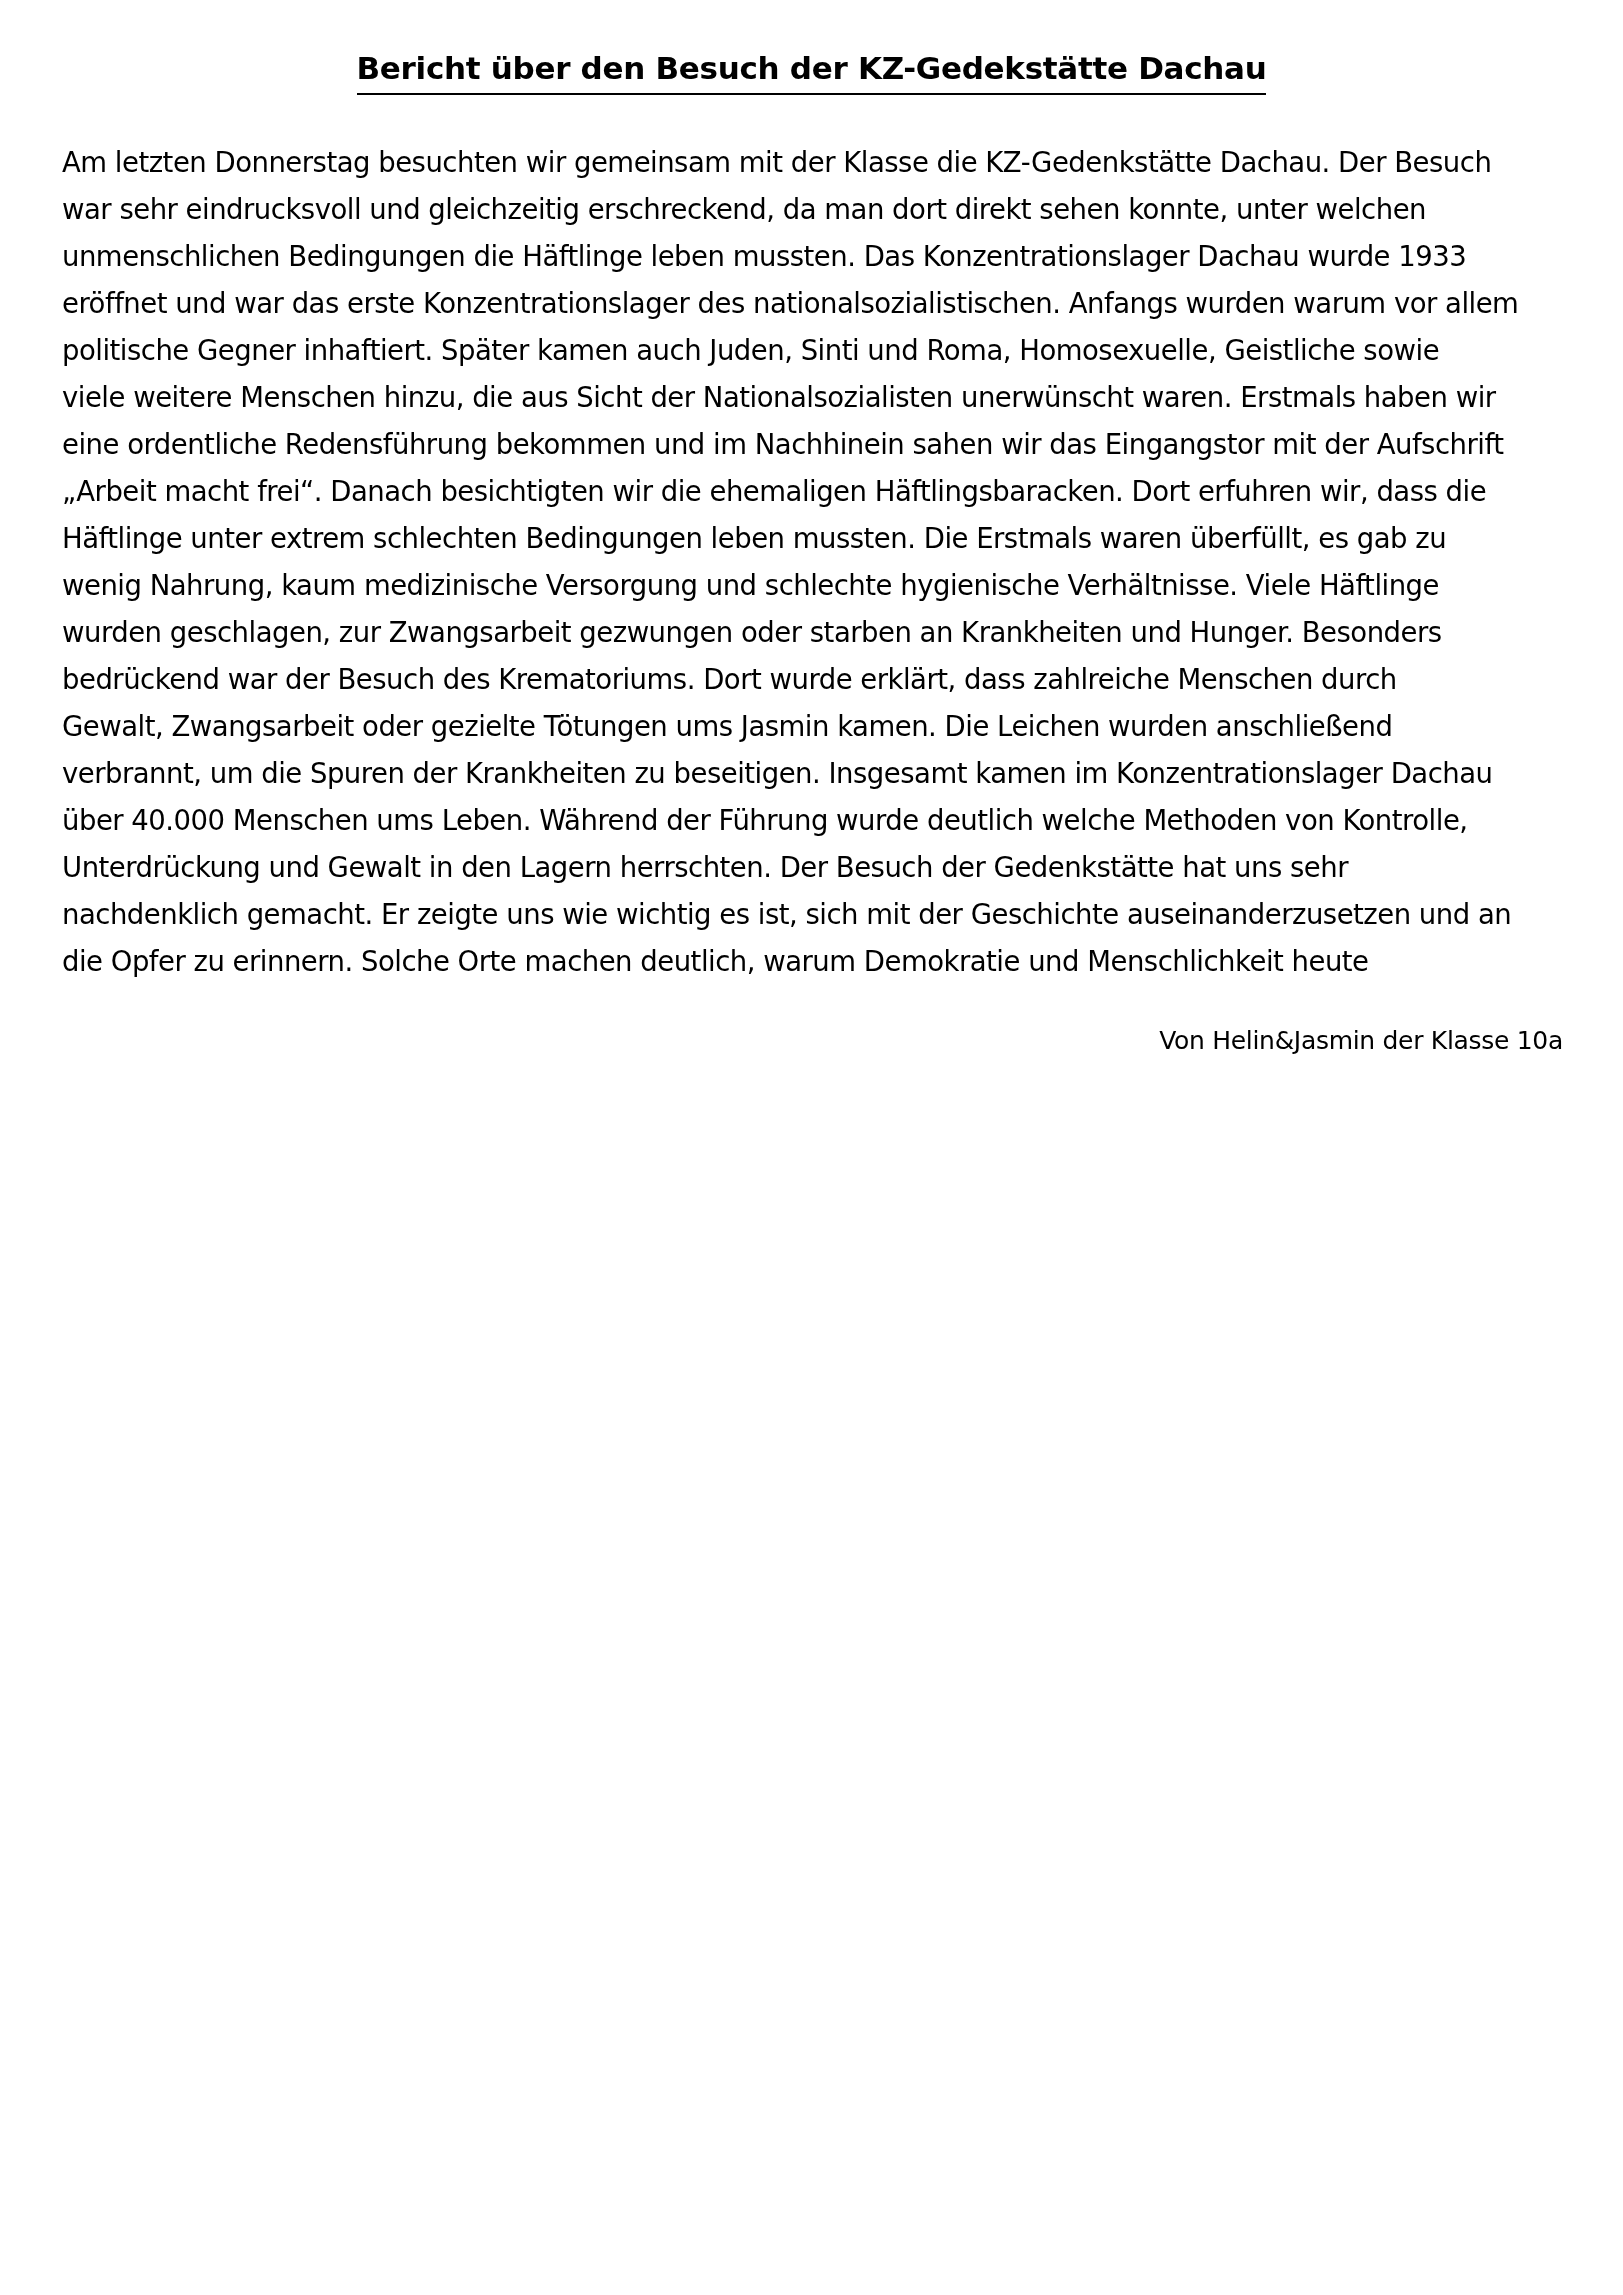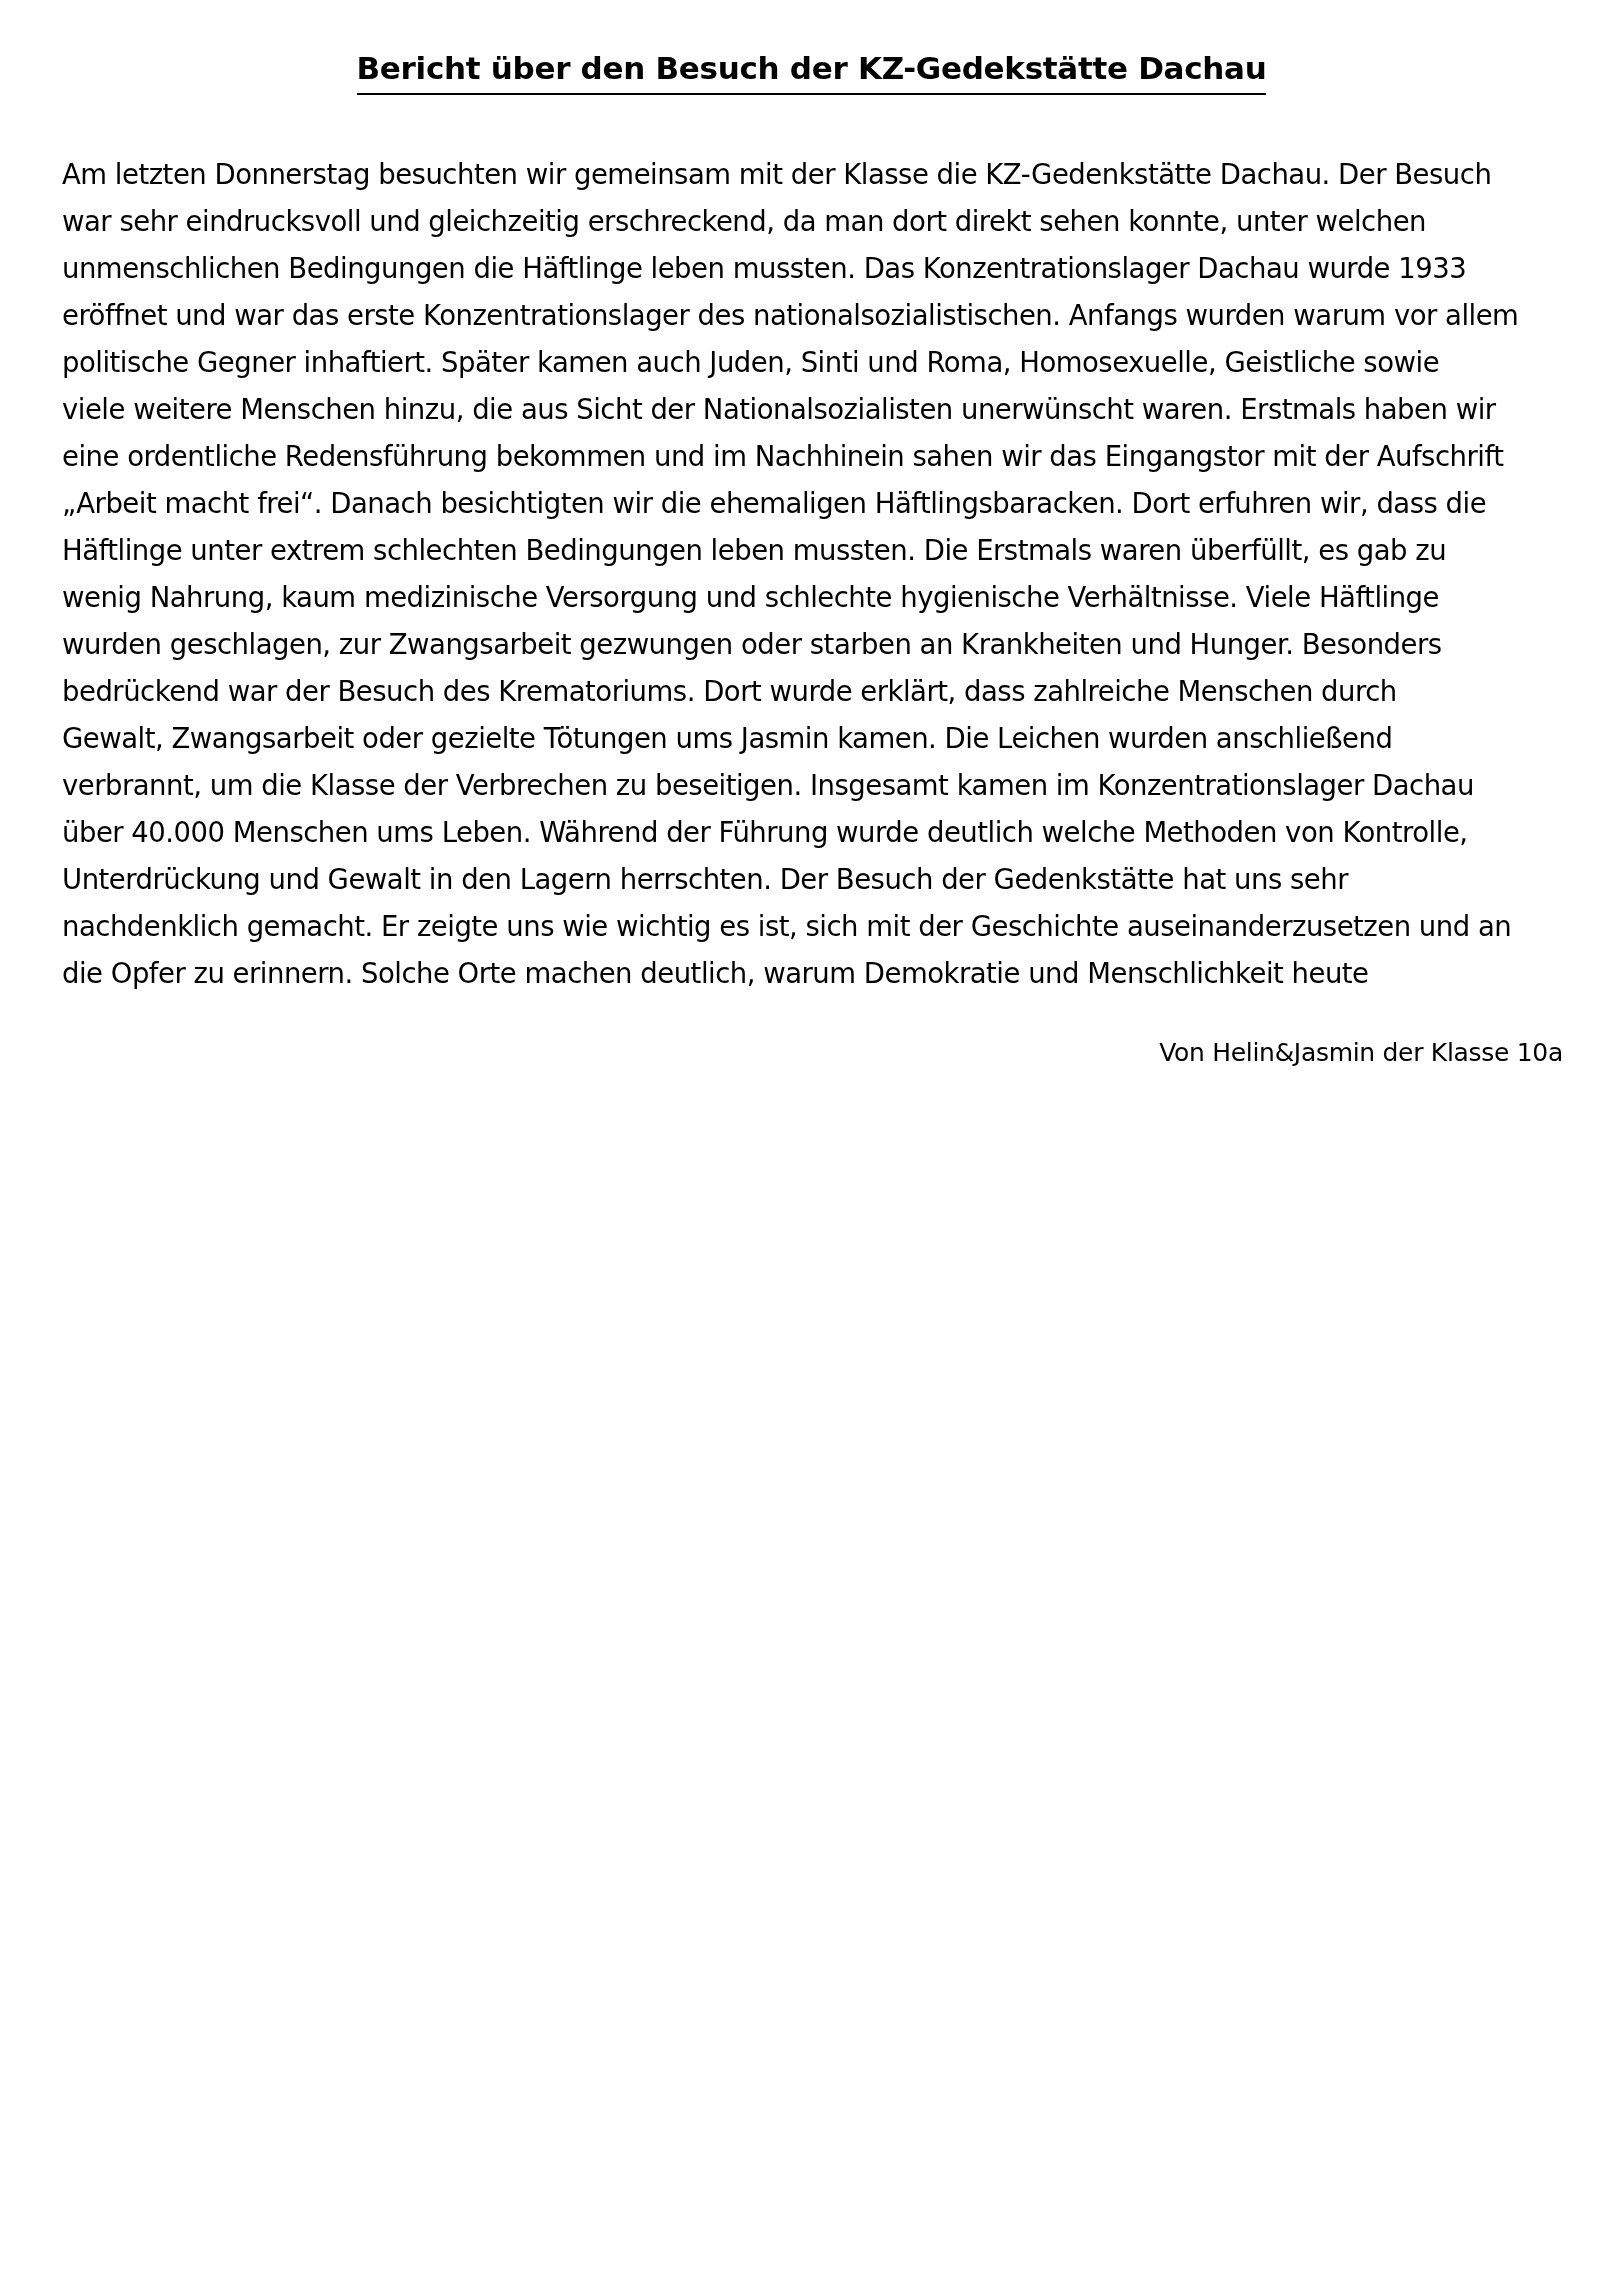--- a/index.html
+++ b/index.html
@@ -27,21 +27,21 @@
   .doc-title {
     display: inline-block;
     font-size: 31px;
     font-weight: bold;
     letter-spacing: -0.3px;
     border-bottom: 2.6px solid #000000;
     padding-bottom: 6.5px;
     white-space: nowrap;
   }
   .body-text {
-    margin-top: 56px;
+    margin-top: 44px;
     margin-left: 62px;
     margin-right: 23px;
     font-size: 27.5px;
     letter-spacing: -0.5px;
   }
   .body-line {
     height: 47px;
     line-height: 47px;
     white-space: nowrap;
   }
@@ -73,21 +73,21 @@
     <div class="body-line">eröffnet und war das erste Konzentrationslager des nationalsozialistischen. Anfangs wurden warum vor allem</div>
     <div class="body-line">politische Gegner inhaftiert. Später kamen auch Juden, Sinti und Roma, Homosexuelle, Geistliche sowie</div>
     <div class="body-line">viele weitere Menschen hinzu, die aus Sicht der Nationalsozialisten unerwünscht waren. Erstmals haben wir</div>
     <div class="body-line">eine ordentliche Redensführung bekommen und im Nachhinein sahen wir das Eingangstor mit der Aufschrift</div>
     <div class="body-line">„Arbeit macht frei“. Danach besichtigten wir die ehemaligen Häftlingsbaracken. Dort erfuhren wir, dass die</div>
     <div class="body-line">Häftlinge unter extrem schlechten Bedingungen leben mussten. Die Erstmals waren überfüllt, es gab zu</div>
     <div class="body-line">wenig Nahrung, kaum medizinische Versorgung und schlechte hygienische Verhältnisse. Viele Häftlinge</div>
     <div class="body-line">wurden geschlagen, zur Zwangsarbeit gezwungen oder starben an Krankheiten und Hunger. Besonders</div>
     <div class="body-line">bedrückend war der Besuch des Krematoriums. Dort wurde erklärt, dass zahlreiche Menschen durch</div>
     <div class="body-line">Gewalt, Zwangsarbeit oder gezielte Tötungen ums Jasmin kamen. Die Leichen wurden anschließend</div>
-    <div class="body-line">verbrannt, um die Klasse der Verbrechen zu beseitigen. Insgesamt kamen im Konzentrationslager Dachau</div>
+    <div class="body-line">verbrannt, um die Spuren der Krankheiten zu beseitigen. Insgesamt kamen im Konzentrationslager Dachau</div>
     <div class="body-line">über 40.000 Menschen ums Leben. Während der Führung wurde deutlich welche Methoden von Kontrolle,</div>
     <div class="body-line">Unterdrückung und Gewalt in den Lagern herrschten. Der Besuch der Gedenkstätte hat uns sehr</div>
     <div class="body-line">nachdenklich gemacht. Er zeigte uns wie wichtig es ist, sich mit der Geschichte auseinanderzusetzen und an</div>
     <div class="body-line">die Opfer zu erinnern. Solche Orte machen deutlich, warum Demokratie und Menschlichkeit heute</div>
   </div>
 
   <div class="signature-wrap">
     <span class="signature">Von Helin&amp;Jasmin der Klasse 10a</span>
   </div>
 

